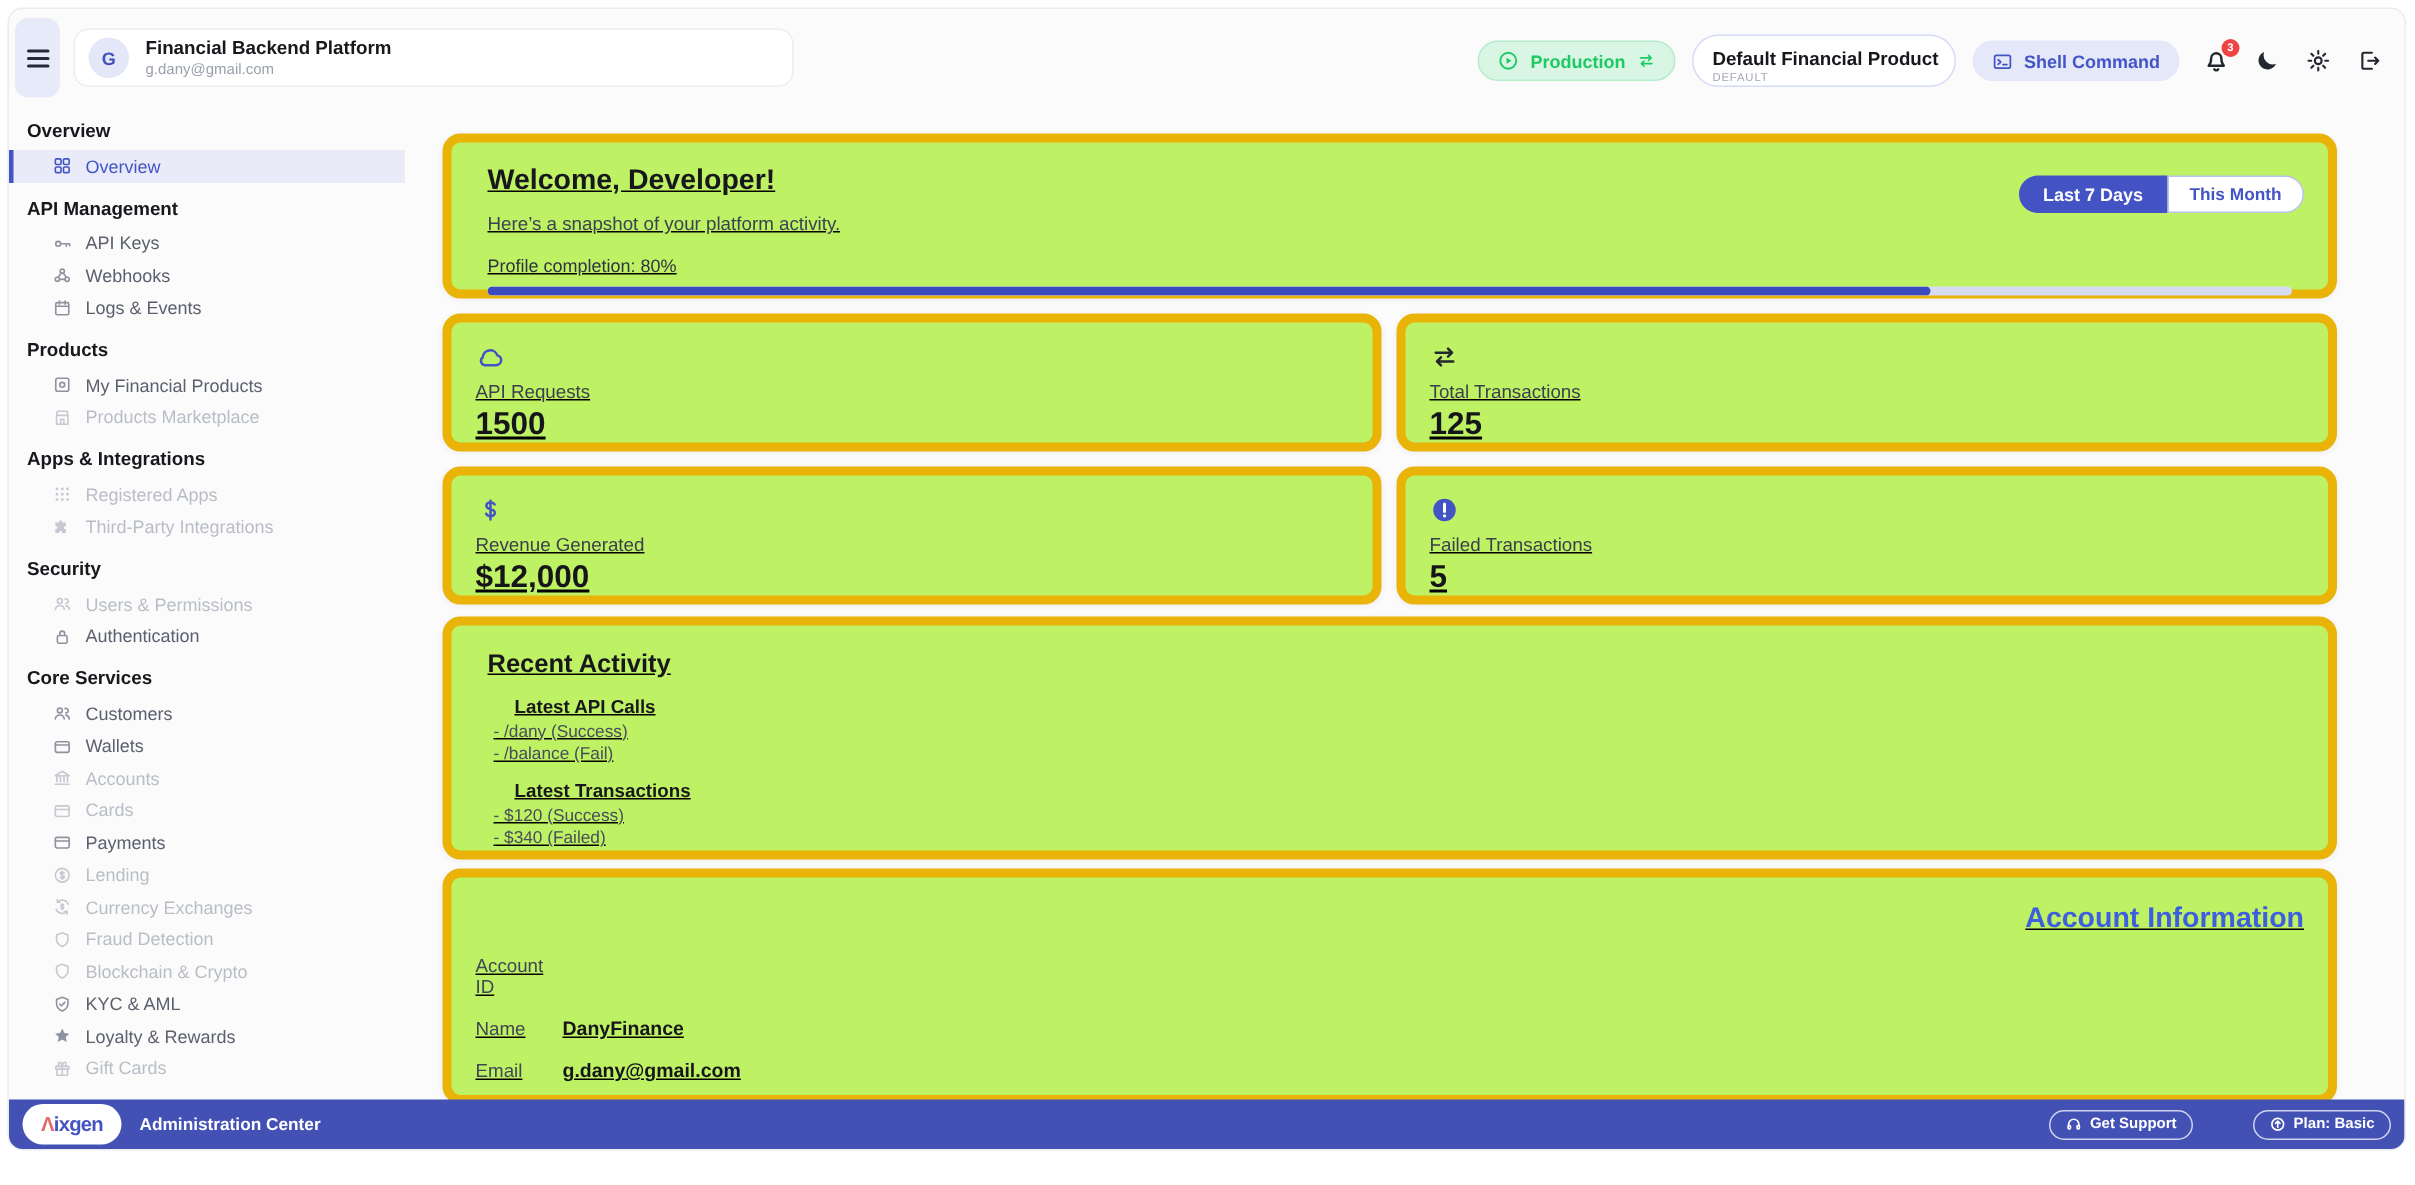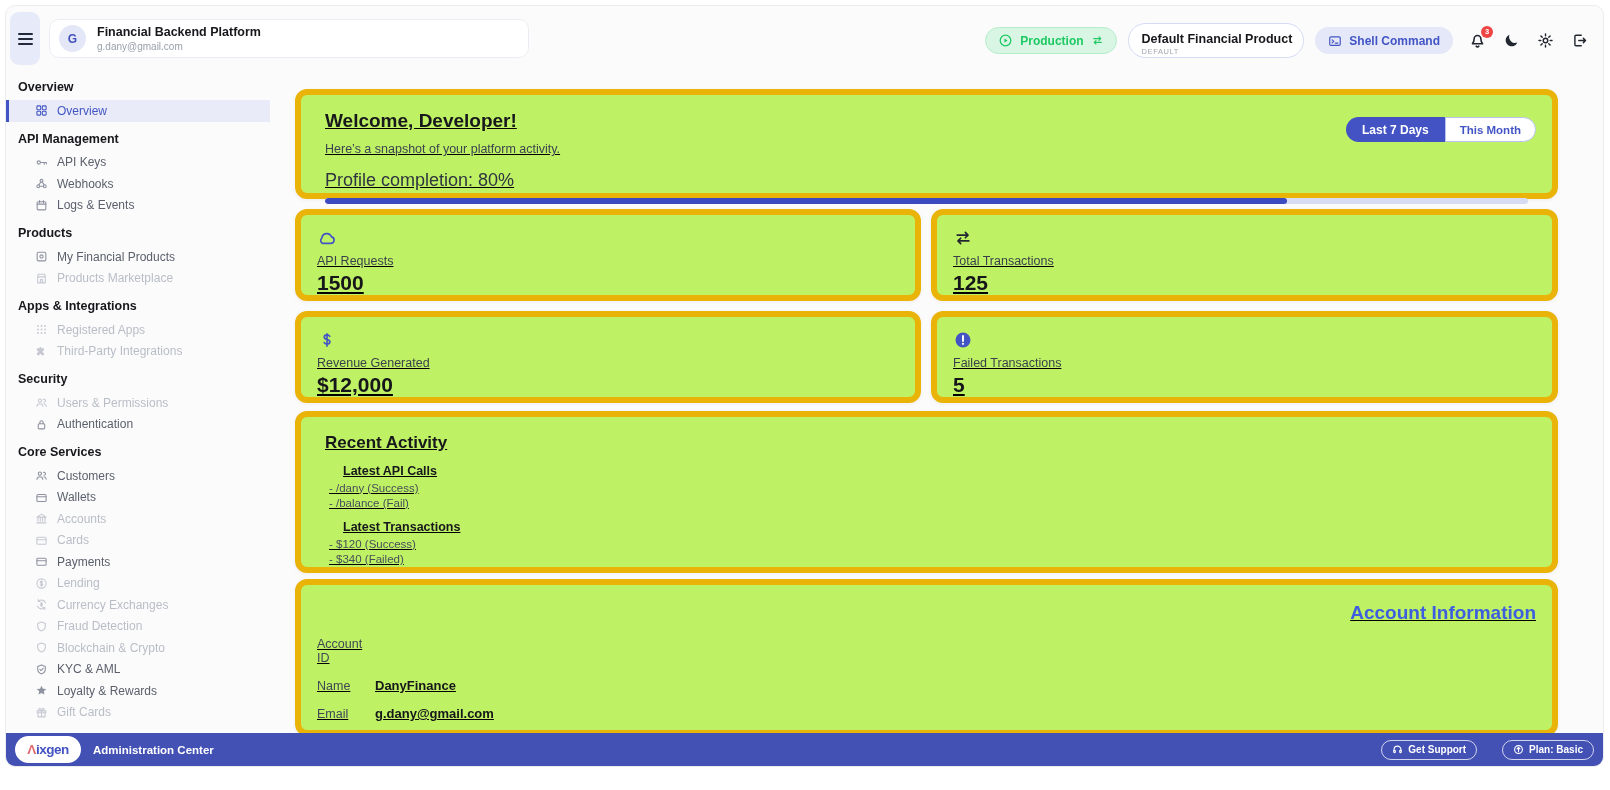--- a/index.html
+++ b/index.html
@@ -53,21 +53,21 @@
   .nav-item.dim { color:#b9bdc6; }
   .nav-item.dim .ni { color:#c6c9d1; }
 
   
   .main { position:absolute; left:289px; top:83px; width:1263px; }
   .card { background:#bef264; border:6px solid #eab308; border-radius:12px; box-shadow:0 1px 4px rgba(30,35,70,.06);text-decoration:underline; }
 
   .welcome { position:relative; height:110px; padding:15px 24px 0; }
   .w-title { font-size:19px; font-weight:bold; color:#17171c; }
   .w-sub { font-size:12.5px; color:#3c4250; margin-top:10px; }
-  .w-profile { font-size:18px; color:#2f3440; margin-top:14px; }
+  .w-profile { font-size:12px; color:#2f3440; margin-top:14px; }
   .progress { margin-top:7px; height:6px; border-radius:4px; background:#d8dcf2; overflow:hidden; }
   .progress-fill { height:100%; background:#3c4ac0; border-radius:4px; }
   .range-toggle { position:absolute; right:16px; top:22px; display:flex; height:25px; }
   .rt-btn { display:flex; align-items:center; font-weight:bold; cursor:pointer; border:none; }
   .rt-active { background:#4353c4; color:#fff; font-size:12px; padding:0 16px; border-radius:999px 0 0 999px; }
   .rt-idle { background:#fff; color:#4355c4; font-size:11.5px; padding:0 14px; border:1px solid #b9c2ec;
              border-radius:0 999px 999px 0; }
 
   .stats { display:grid; grid-template-columns:626px 627px; grid-auto-rows:92px; gap:10px; margin-top:10px; }
   .stat { padding:13px 16px; }
@@ -90,21 +90,21 @@
   .cut-button { margin:12px 0 0 13px; width:123px; height:40px; background:#fff; border:1.5px solid #9aa8ea;
                 border-radius:10px; cursor:pointer; }
 
   
   .footer { position:absolute; left:0; right:0; bottom:0; height:33px; background:#4351b5; display:flex;
             align-items:center; padding:0 9px; gap:12px; }
   .logo-pill { width:66px; height:27px; background:#fff; border-radius:999px; display:flex; align-items:center;
                justify-content:center; font-size:13.5px; font-weight:bold; letter-spacing:-.5px; }
   .logo-a { color:#e06a6f; } .logo-rest { color:#4353c0; }
   .f-title { color:#fff; font-size:11.5px; font-weight:bold; }
-  .f-right { margin-left:auto; display:flex; gap:25px; align-items:center; }
+  .f-right { margin-left:auto; display:flex; gap:40px; align-items:center; }
   .f-pill { height:20px; display:flex; align-items:center; gap:5px; padding:0 10px; border:1px solid rgba(255,255,255,.75);
             border-radius:999px; color:#fff; font-size:10px; font-weight:bold; background:transparent; cursor:pointer; }
   .f-pill .ico { width:11px; height:11px; stroke-width:2.4; }
 </style>
 </head>
 <body>
 
 <svg width="0" height="0" style="position:absolute">
   <defs>
     <symbol id="i-dash" viewBox="0 0 24 24">

